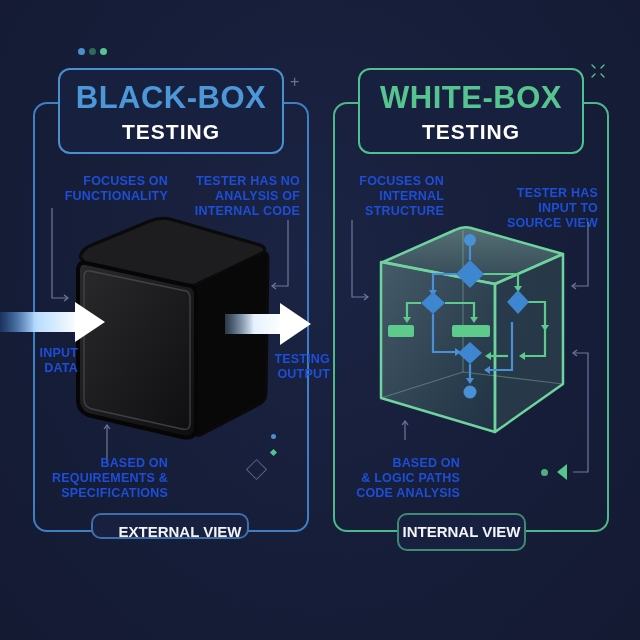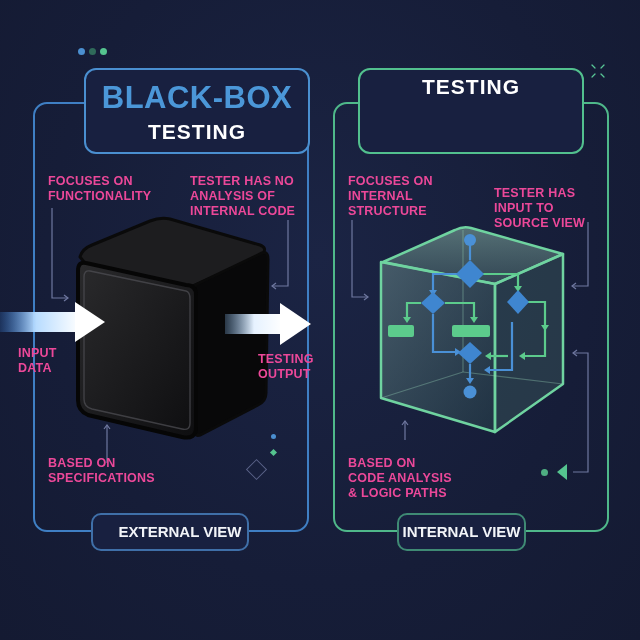--- a/index.html
+++ b/index.html
@@ -12,37 +12,37 @@
   .abs { position:absolute; }
   .panel-frame {
     position:absolute; border:2px solid; border-radius:14px; box-sizing:border-box;
   }
   .left-frame { left:33px; top:102px; width:276px; height:430px; border-color:#3f7fc4; }
   .right-frame { left:333px; top:102px; width:276px; height:430px; border-color:#4fb88a; }
   .title-box {
     position:absolute; border:2px solid; border-radius:12px; box-sizing:border-box;
     background:#182040; text-align:center;
   }
-  .left-title { left:58px; top:68px; width:226px; height:86px; border-color:#4a8fd0;margin-left:26px; }
+  .left-title { left:58px; top:68px; width:226px; height:86px; border-color:#4a8fd0; }
   .right-title { left:358px; top:68px; width:226px; height:86px; border-color:#52c08e; }
   .title-top { font-weight:bold; font-size:31px; letter-spacing:0.5px; margin-top:11px; line-height:34px; }
   .title-bottom { font-weight:bold; font-size:21px; letter-spacing:1px; line-height:34px; color:#ffffff; }
   .blue { color:#4b97d8; }
   .green { color:#55c48f; }
 
   .label {
     position:absolute; font-weight:bold; font-size:12.5px; line-height:15px;
-    text-align:left; color:#ec4899; letter-spacing:0.2px;
+    text-align:right; color:#1d4ed8; letter-spacing:0.2px;
   }
   .view-box {
     position:absolute; border:2px solid; border-radius:10px; box-sizing:border-box;
     background:#182040; text-align:center; font-weight:bold; font-size:15px;
     line-height:34px; color:#f2f4f8;
   }
-  .left-view { left:91px; top:513px; width:158px; height:38px; border-color:#3f6fa8;padding-left:20px; }
+  .left-view { left:91px; top:513px; width:158px; height:26px; border-color:#3f6fa8;padding-left:20px; }
   .right-view { left:397px; top:513px; width:129px; height:38px; border-color:#3f8a74; }
 
   .dot { position:absolute; width:7px; height:7px; border-radius:50%; }
   svg { position:absolute; overflow:visible; }
 </style>
 </head>
 <body>
 
 <div class="dot" style="left:78px;top:48px;background:#4b8fd0;"></div>
 <div class="dot" style="left:89px;top:48px;background:#2f6a5a;"></div>
@@ -129,31 +129,33 @@
   <rect x="0" y="14" width="58" height="20" fill="url(#outGlow)"></rect>
   <polygon points="55,3 86,24 55,45" fill="#ffffff"></polygon>
 </svg>
 <div class="label" style="left:258px;top:352px;width:72px;">
   <div>TESTING</div>
   <div>OUTPUT</div>
 </div>
 
 <div class="label" style="left:48px;top:456px;width:120px;">
   <div>BASED ON</div>
+  <div>REQUIREMENTS &amp;</div>
   <div>SPECIFICATIONS</div>
 </div>
 
 <div class="dot" style="left:271px;top:434px;width:5px;height:5px;background:#4b8fd0;"></div>
 <div class="abs" style="left:271px;top:450px;width:5px;height:5px;background:#55c48f;transform:rotate(45deg);"></div>
 <div class="abs" style="left:249px;top:462px;width:13px;height:13px;border:1.5px solid #5a6288;transform:rotate(45deg);"></div>
 
 <div class="view-box left-view">EXTERNAL VIEW</div>
 
 <div class="panel-frame right-frame"></div>
 <div class="title-box right-title">
+  <div class="title-top green">WHITE-BOX</div>
   <div class="title-bottom">TESTING</div>
 </div>
 
 <div class="label" style="left:348px;top:174px;width:96px;">
   <div>FOCUSES ON</div>
   <div>INTERNAL</div>
   <div>STRUCTURE</div>
 </div>
 <div class="label" style="left:494px;top:186px;width:104px;">
   <div>TESTER HAS</div>
@@ -232,22 +234,22 @@
   <polygon points="58,70 70,81 58,92 46,81" fill="#3f86d0"></polygon>
   <polygon points="143,68 154,80 143,92 132,80" fill="#3f86d0"></polygon>
   <rect x="13" y="103" width="26" height="12" rx="2" fill="#5ccb8c"></rect>
   <rect x="77" y="103" width="38" height="12" rx="2" fill="#5ccb8c"></rect>
   <polygon points="95,120 107,131 95,142 83,131" fill="#3f86d0"></polygon>
   <circle cx="95" cy="170" r="6.5" fill="#4a90d6"></circle>
 </svg>
 
 <div class="label" style="left:348px;top:456px;width:112px;">
   <div>BASED ON</div>
+  <div>&amp; LOGIC PATHS</div>
   <div>CODE ANALYSIS</div>
-  <div>&amp; LOGIC PATHS</div>
 </div>
 
 <div class="dot" style="left:541px;top:469px;width:7px;height:7px;background:#4fae82;"></div>
 <svg style="left:556px;top:463px;" width="12" height="18" viewBox="0 0 12 18">
   <polygon points="11,1 11,17 1,9" fill="#55c48f"></polygon>
 </svg>
 
 <div class="view-box right-view">INTERNAL VIEW</div>
 
 </body></html>

